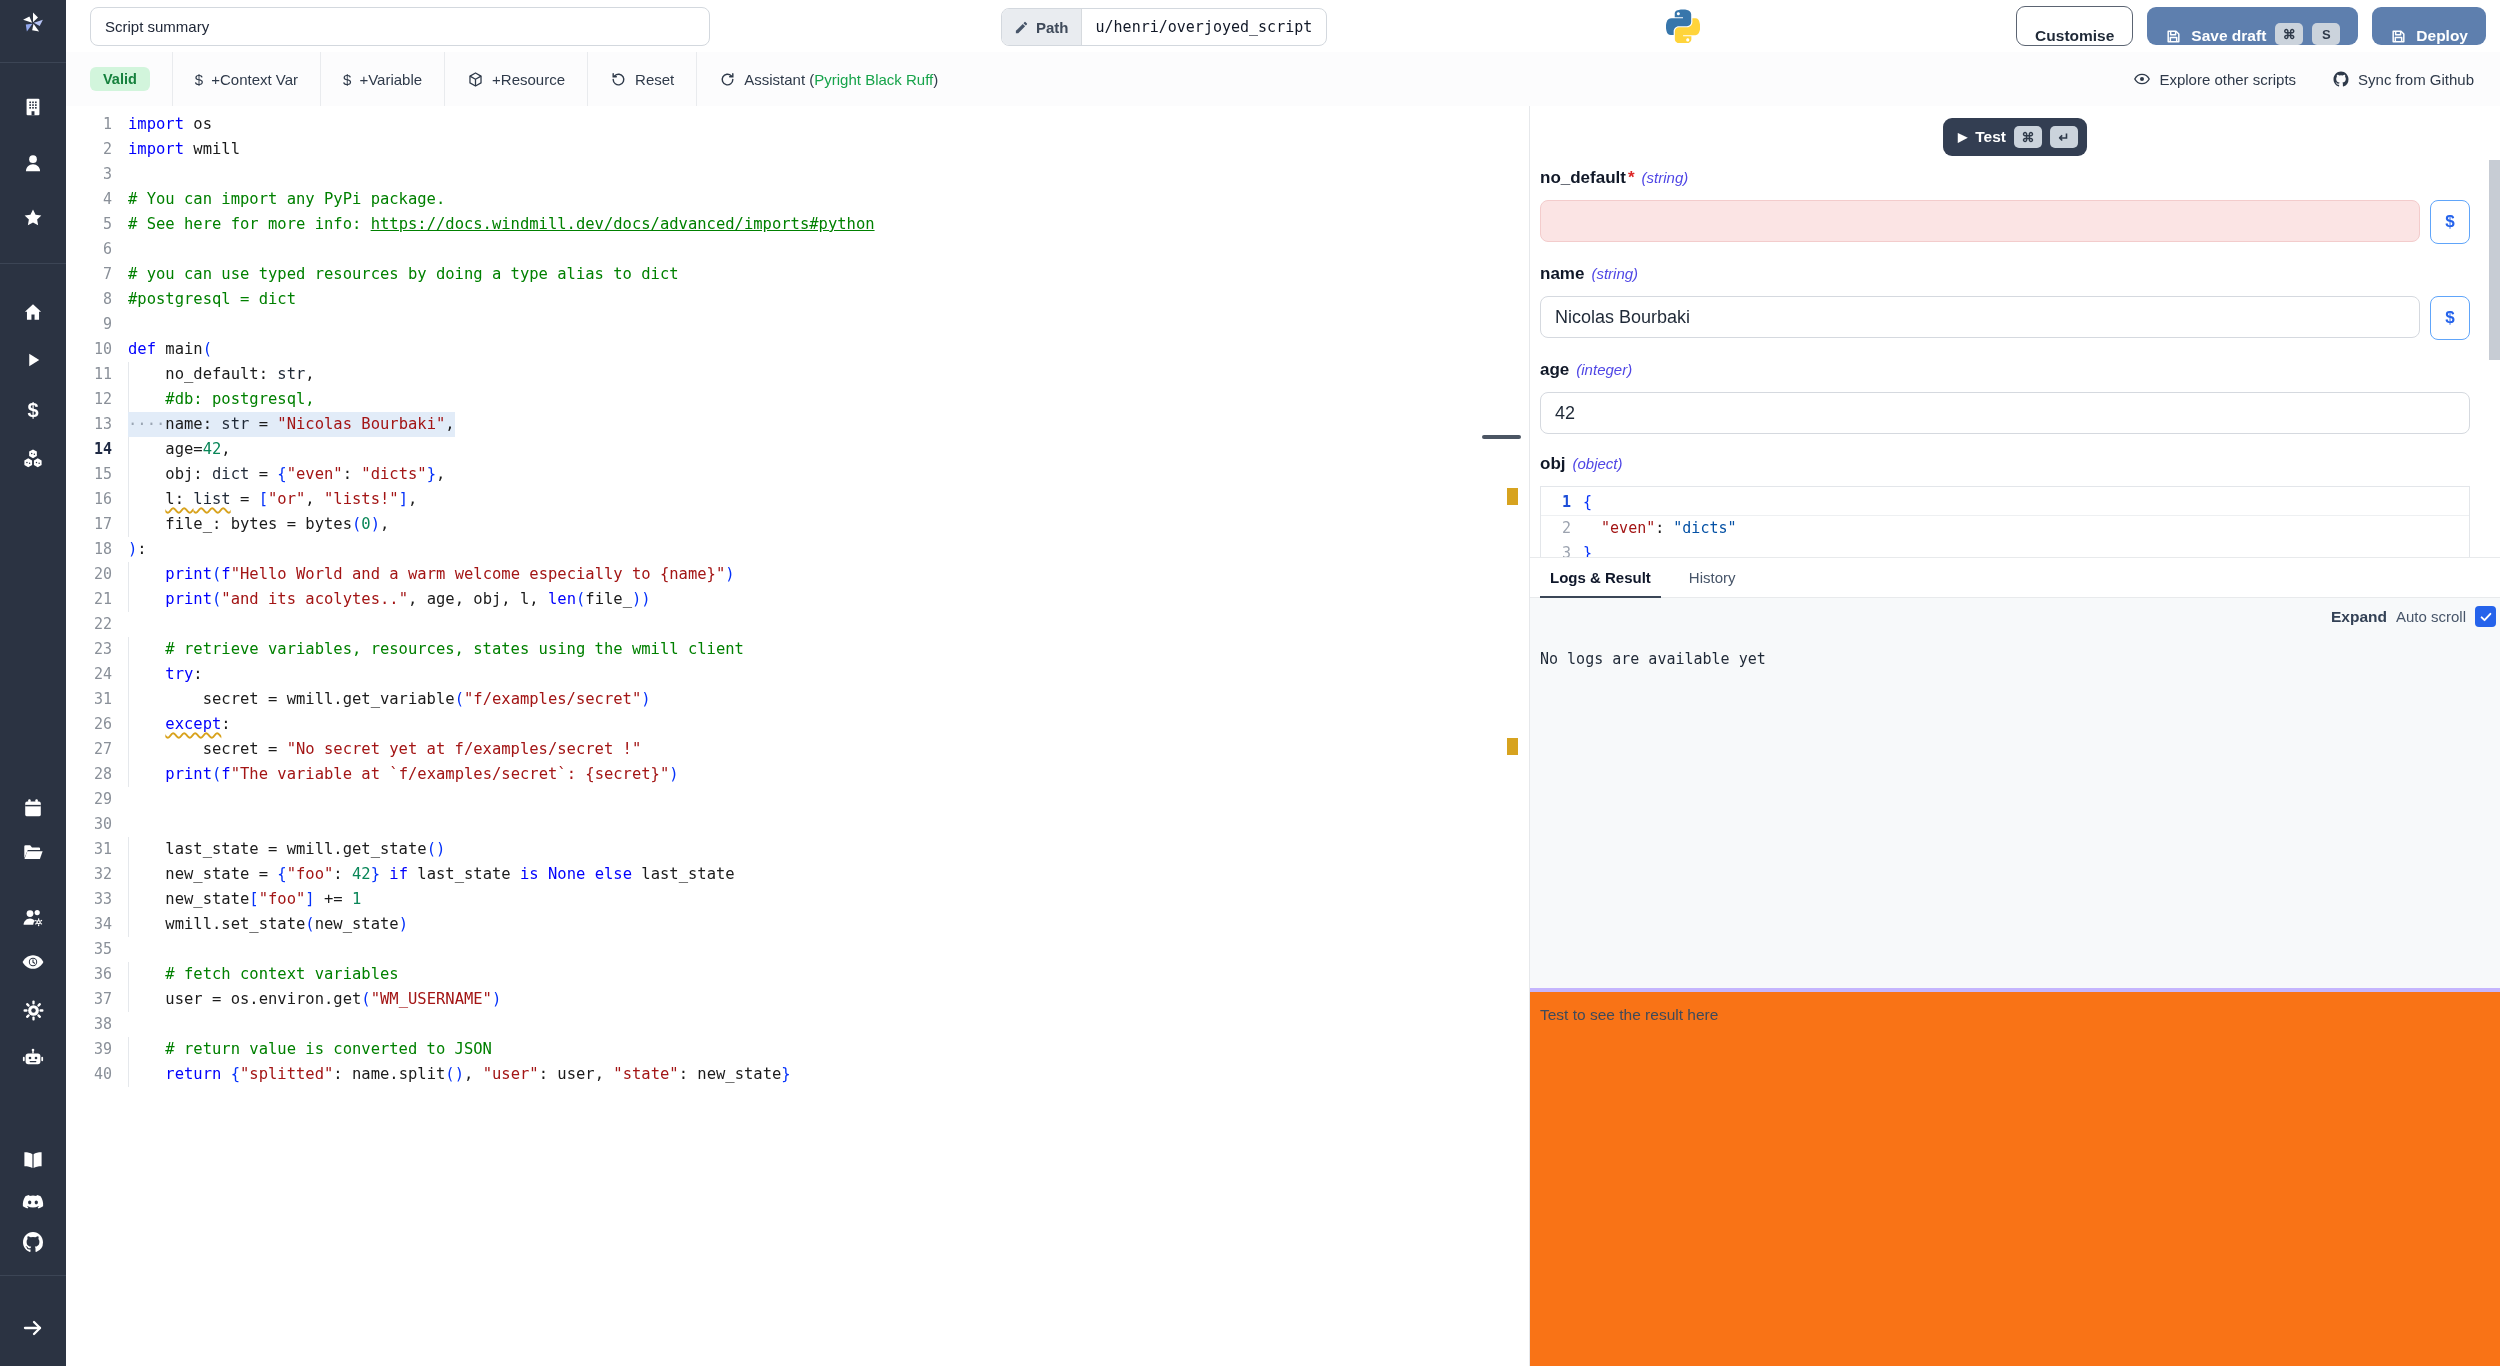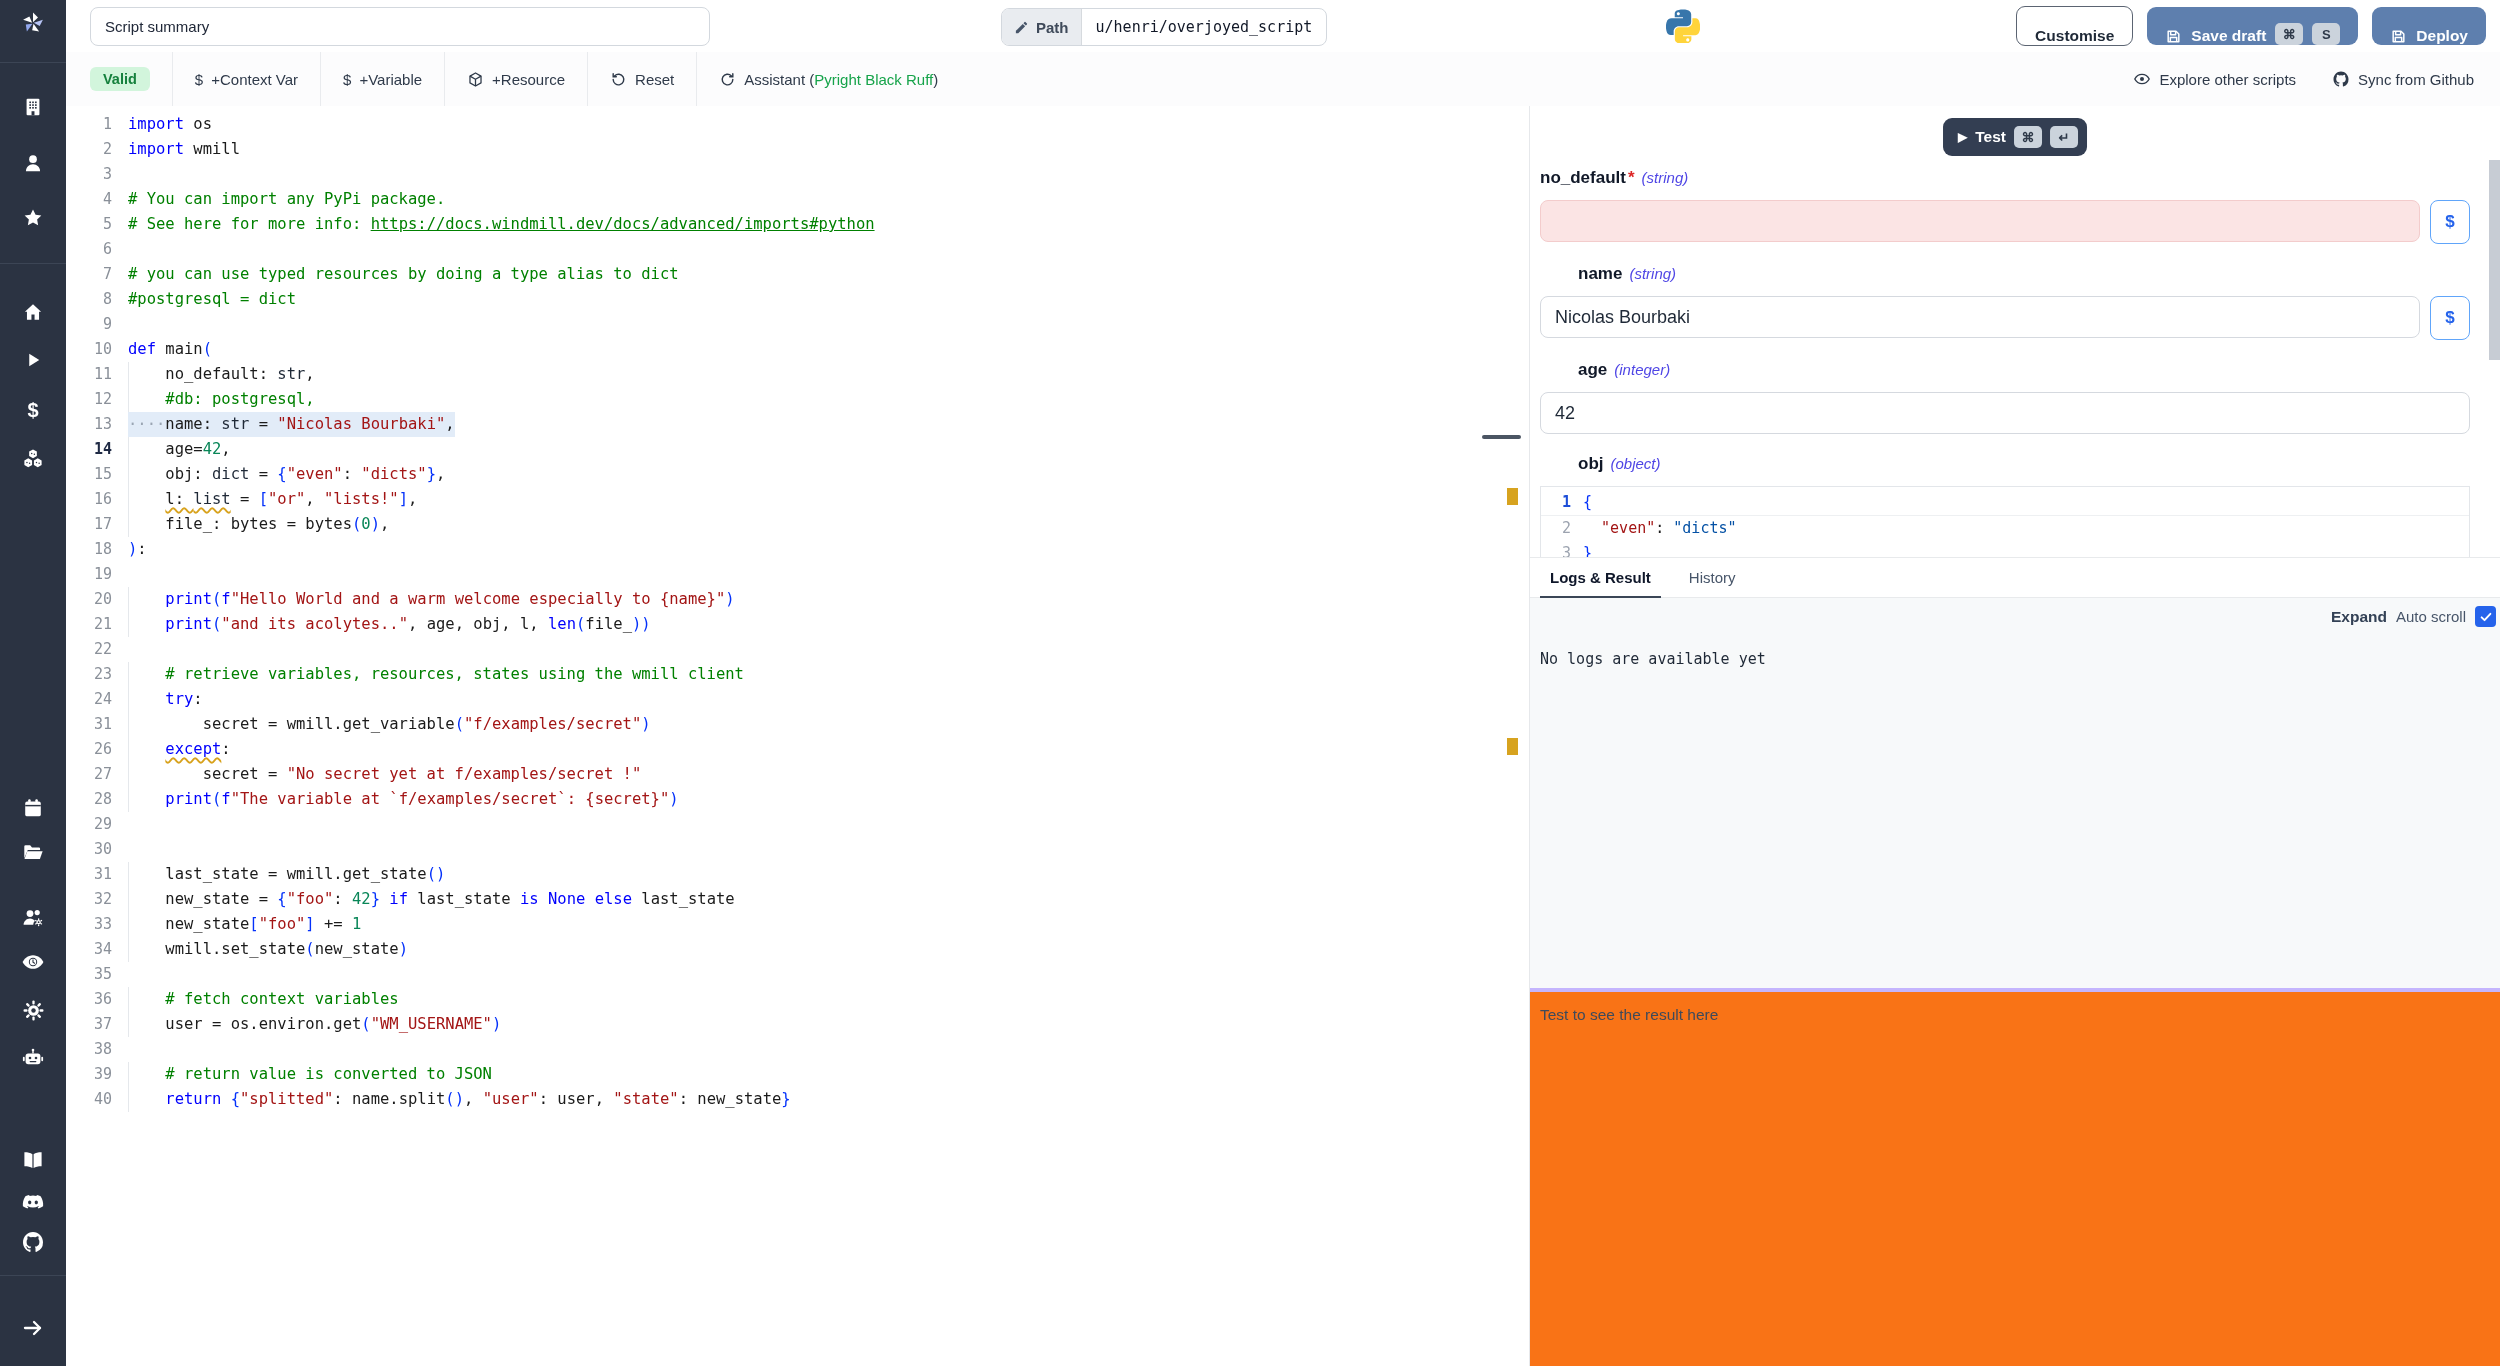--- a/index.html
+++ b/index.html
@@ -58,21 +58,21 @@
   .test-play{font-size:12px;color:#fff;}
   .form{position:absolute;top:62px;left:10px;right:30px;}
   .field-label{display:flex;align-items:baseline;gap:7px;height:24px;}
   .fname{font-size:17px;font-weight:700;color:#101828;}
   .freq{color:#dc2626;font-weight:700;font-size:17px;margin-left:-5px;}
   .ftype{font-size:15px;font-style:italic;color:#4f46e5;}
   .input-row{display:flex;gap:10px;margin-top:8px;}
   .tinput{flex:1;height:42px;border:1px solid #d5d9df;border-radius:8px;padding:0 14px;font-size:18px;font-family:"Liberation Sans",sans-serif;color:#1f2937;outline:none;box-sizing:border-box;background:#fff;min-width:0;}
   .tinput.invalid{background:#fbe4e4;border-color:#f3cccc;}
   .dollar-btn{flex:none;width:38px;height:42px;border:1px solid #60a5fa;border-radius:8px;background:#fff;color:#2563eb;font-size:17px;font-weight:600;display:flex;align-items:center;justify-content:center;cursor:pointer;}
-  .gap20{margin-top:20px;margin-left:38px;}
+  .gap20{margin-top:20px;}
   .obj-editor{margin-top:8px;border:1px solid #e3e6ea;background:#fff;padding-top:3px;height:79px;box-sizing:border-box;}
   .obj-line{display:flex;height:25px;line-height:25px;font-family:"DejaVu Sans Mono",monospace;font-size:15px;}
   .obj-line.first{border-bottom:1px solid #eef0f2;}
   .oln{flex:none;width:30px;text-align:right;padding-right:12px;color:#9ca3af;}
   .oln.active{color:#1d4ed8;font-weight:600;}
 
   .tabs{position:absolute;top:451px;left:0;right:0;height:41px;border-top:1px solid #e8eaec;border-bottom:1px solid #e8eaec;display:flex;align-items:stretch;padding-left:10px;background:#fff;box-sizing:border-box;}
   .tab{display:flex;align-items:center;padding:0 10px;font-size:15px;cursor:pointer;position:relative;color:#475569;}
   .tab.active{color:#0f172a;font-weight:600;}
   .tab.active::after{content:"";position:absolute;left:0;right:0;bottom:-1px;height:2.5px;background:#3b4656;}
@@ -439,24 +439,20 @@
         </div>
         <div class="code-line">
           <div class="ln">17</div>
           <div class="lc g"><span class="tok-d">    file_: bytes = bytes</span><span class="tok-b">(</span><span class="tok-n">0</span><span class="tok-b">)</span><span class="tok-d">,</span></div>
         </div>
         <div class="code-line">
           <div class="ln">18</div>
           <div class="lc"><span class="tok-b">)</span><span class="tok-d">:</span></div>
         </div>
         <div class="code-line">
-          <div class="ln">19</div>
-          <div class="lc"></div>
-        </div>
-        <div class="code-line">
           <div class="ln">20</div>
           <div class="lc g"><span class="tok-d">    </span><span class="tok-k">print</span><span class="tok-b">(</span><span class="tok-k">f</span><span class="tok-s">"Hello World and a warm welcome especially to {name}"</span><span class="tok-b">)</span></div>
         </div>
         <div class="code-line">
           <div class="ln">21</div>
           <div class="lc g"><span class="tok-d">    </span><span class="tok-k">print</span><span class="tok-b">(</span><span class="tok-s">"and its acolytes.."</span><span class="tok-d">, age, obj, l, </span><span class="tok-k">len</span><span class="tok-b">(</span><span class="tok-d">file_</span><span class="tok-b">))</span></div>
         </div>
         <div class="code-line">
           <div class="ln">22</div>
           <div class="lc"></div>

